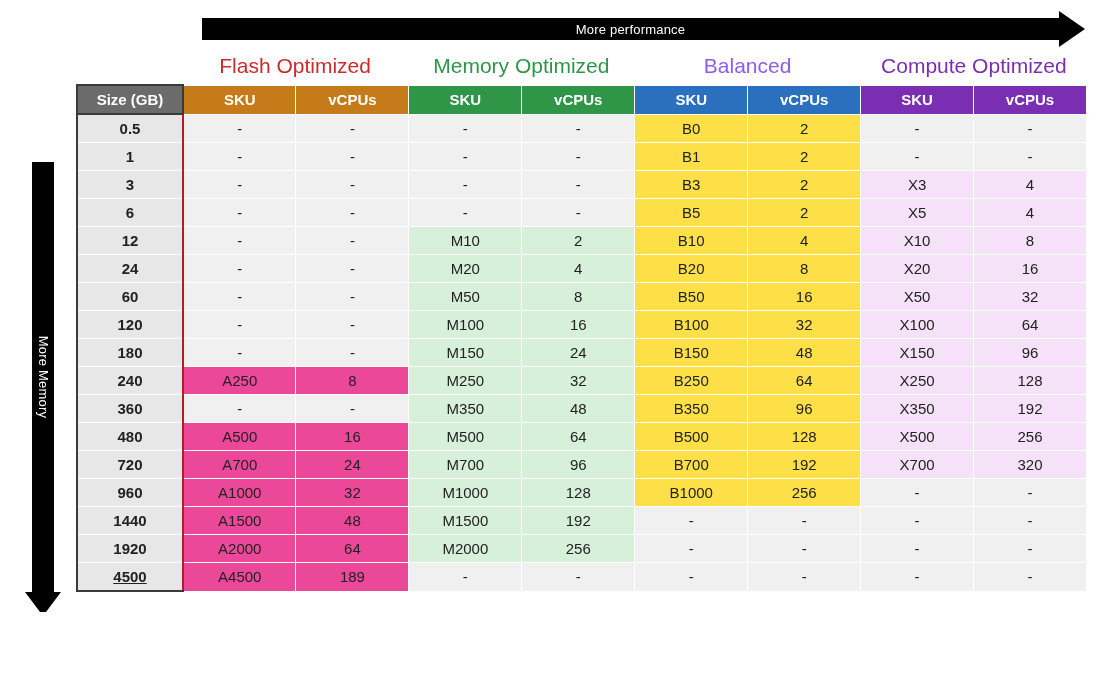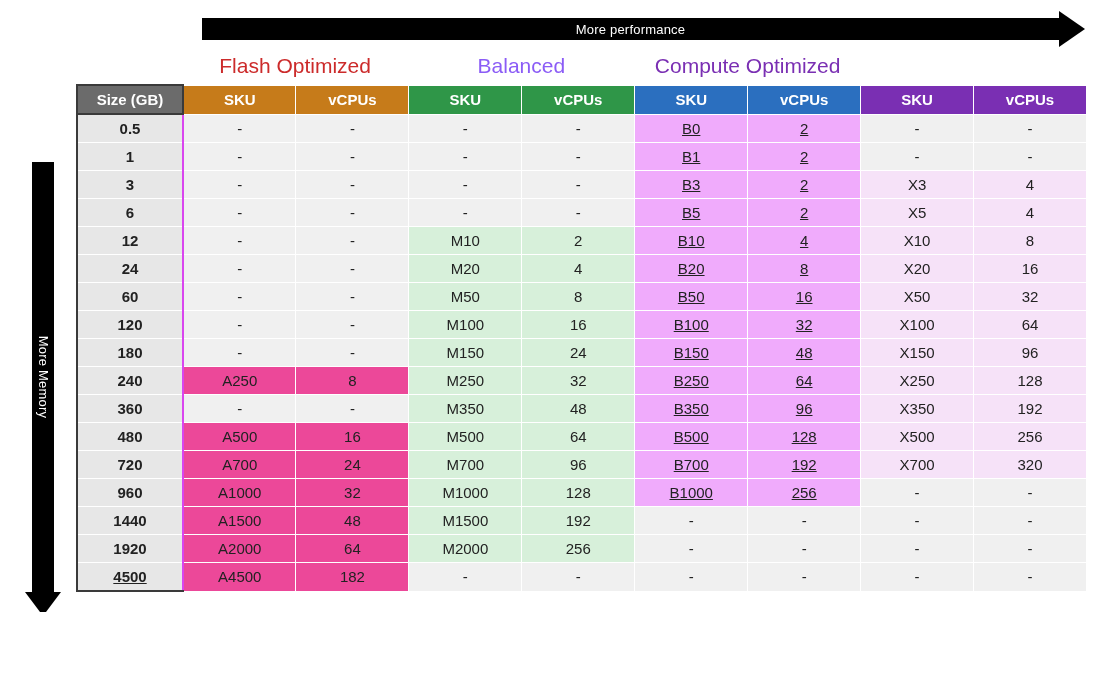--- a/index.html
+++ b/index.html
@@ -109,37 +109,37 @@
   th.size-head {
     background: #6b6b6b;
     color: #fff;
     font-weight: 700;
     width: 106px;
   }
   td.size-cell {
     background: #e7e7e7;
     font-weight: 700;
     border-left: 2px solid #3a3a3a;
-    border-right: 2px solid #d946ef;
+    border-right: 2px solid #b91c1c;
   }
   tr.first-row td.size-cell { border-top: 2px solid #3a3a3a; }
   tr.last-row  td.size-cell { border-bottom: 2px solid #3a3a3a; text-decoration: underline; }
   th.size-head { border: 2px solid #3a3a3a; }
 
   th.flash   { background:#c67b1a; color:#fff; font-weight:700; }
   th.memory  { background:#2f9648; color:#fff; font-weight:700; }
   th.balanced{ background:#2b6fbf; color:#fff; font-weight:700; }
   th.compute { background:#7a2fb3; color:#fff; font-weight:700; }
 
   .flash-c0   { background:#f0f0f0; }
   .flash-c1   { background:#ec4899;margin-left:23px; }
   .memory-c0  { background:#f0f0f0; }
   .memory-c1  { background:#d7f0da; }
   .balanced-c0{ background:#f0f0f0; }
-  .balanced-c1{ background:#f0abfc;text-decoration:underline; }
+  .balanced-c1{ background:#fde047; }
   .compute-c0 { background:#f0f0f0; }
   .compute-c1 { background:#f6e2f8; }
 
   .flash-title   { color:#cc2b2b; }
   .memory-title  { color:#2f9648; }
   .balanced-title{ color:#8b5cf6; }
   .compute-title { color:#7a2fb3; }
 </style>
 </head>
 <body>
@@ -148,20 +148,21 @@
 
   <div class="top-arrow-wrap">
     <div class="top-arrow">
       <span>More performance</span>
     </div>
   </div>
 
   <div class="tier-titles">
     <div></div>
     <div class="flash-title">Flash Optimized</div>
+    <div class="memory-title">Memory Optimized</div>
     <div class="balanced-title">Balanced</div>
     <div class="compute-title">Compute Optimized</div>
   </div>
 
   <div class="left-arrow-wrap">
     <div class="left-arrow">
       <span class="left-arrow-label">More Memory</span>
     </div>
   </div>
 
@@ -353,21 +354,21 @@
             <td class="memory-c1">M2000</td>
             <td class="memory-c1">256</td>
             <td class="balanced-c0">-</td>
             <td class="balanced-c0">-</td>
             <td class="compute-c0">-</td>
             <td class="compute-c0">-</td>
           </tr>
           <tr class="last-row">
             <td class="size-cell">4500</td>
             <td class="flash-c1">A4500</td>
-            <td class="flash-c1">182</td>
+            <td class="flash-c1">189</td>
             <td class="memory-c0">-</td>
             <td class="memory-c0">-</td>
             <td class="balanced-c0">-</td>
             <td class="balanced-c0">-</td>
             <td class="compute-c0">-</td>
             <td class="compute-c0">-</td>
           </tr>
         </tbody>
     </table>
   </div>

